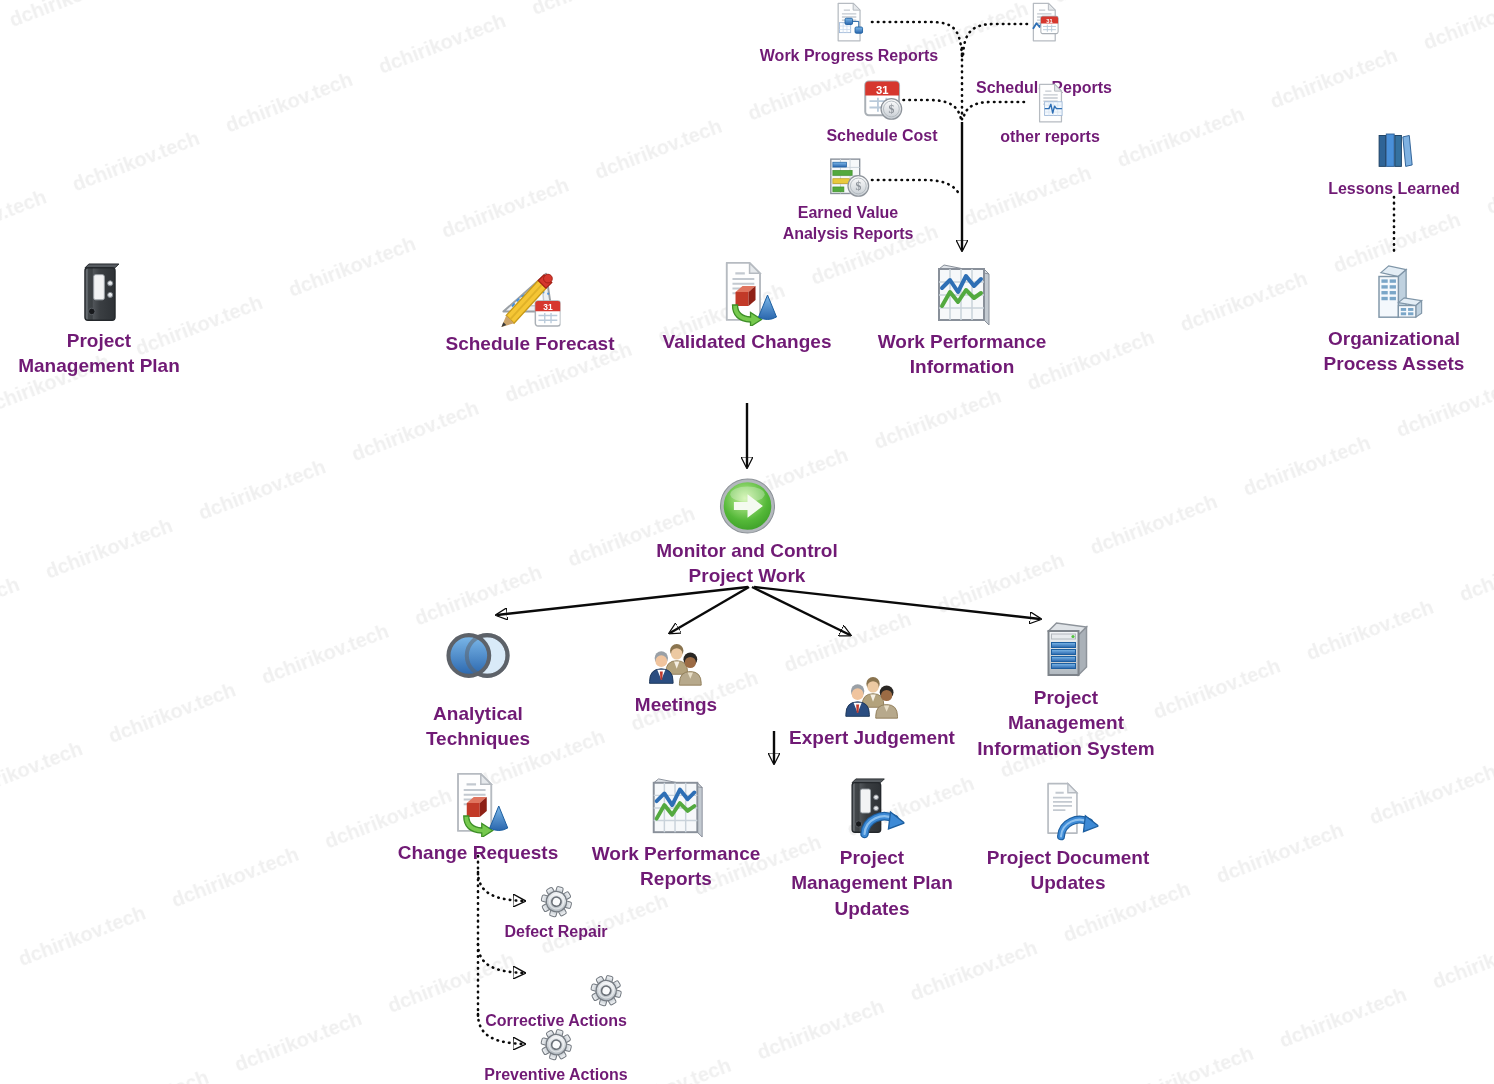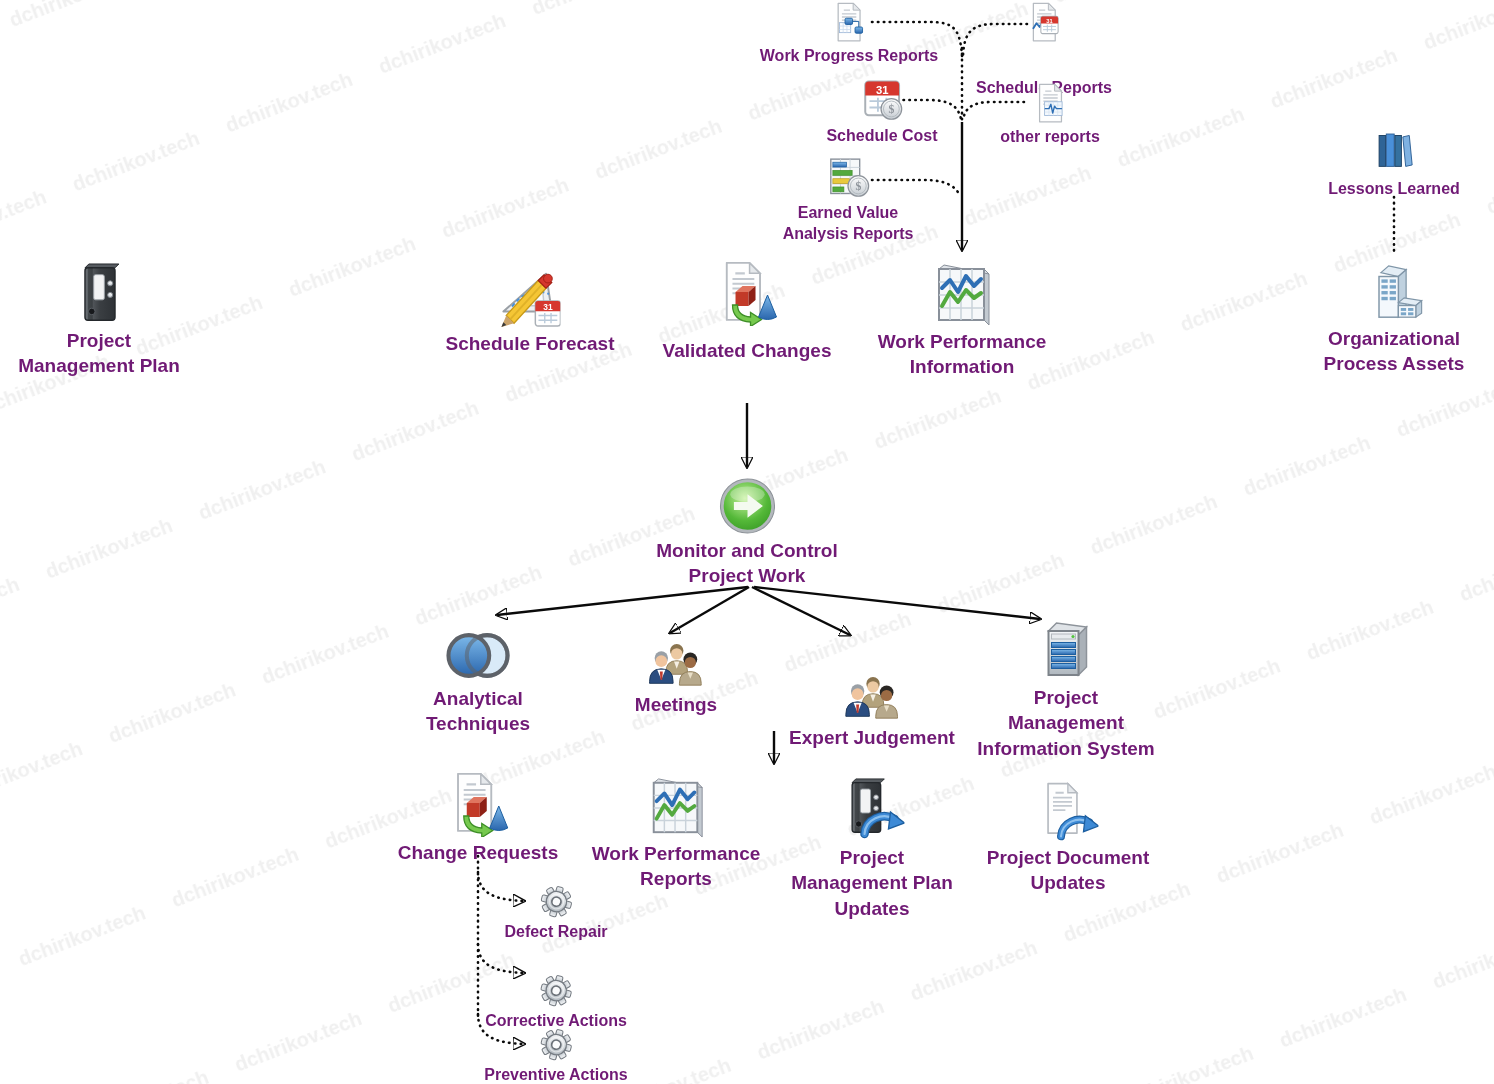--- a/index.html
+++ b/index.html
@@ -437,21 +437,21 @@
         <use href="#i-binder"></use>
       </svg>
     <div class="label f19" style="width:185px;">Project Management Plan</div>
   </div>
   <div class="node" style="left:530px;top:266px;">
     <svg class="icon" width="62" height="62" viewBox="0 0 64 64">
         <use href="#i-schedule-forecast"></use>
       </svg>
     <div class="label f19 nw">Schedule Forecast</div>
   </div>
-  <div class="node" style="left:747px;top:262px;gap:9px;">
+  <div class="node" style="left:747px;top:262px;">
     <svg class="icon" width="64" height="64" viewBox="0 0 64 64">
         <use href="#i-changes"></use>
       </svg>
     <div class="label f19 nw">Validated Changes</div>
   </div>
   <div class="node" style="left:962px;top:262px;">
     <svg class="icon" width="64" height="64" viewBox="0 0 64 64">
         <use href="#i-chart-panel"></use>
       </svg>
     <div class="label f19" style="width:170px;">Work Performance Information</div>
@@ -463,21 +463,21 @@
     <div class="label f19" style="width:155px;">Organizational Process Assets</div>
   </div>
 
   <div class="node" style="left:747px;top:477px;">
     <svg class="icon" width="58" height="58" viewBox="0 0 64 64">
         <use href="#i-go"></use>
       </svg>
     <div class="label f19" style="width:185px;">Monitor and Control Project Work</div>
   </div>
 
-  <div class="node" style="left:478px;top:628px;">
+  <div class="node" style="left:478px;top:628px;gap:15px;">
     <svg class="icon" width="66" height="55" viewBox="0 0 64 54">
         <use href="#i-venn"></use>
       </svg>
     <div class="label f19" style="width:112px;">Analytical Techniques</div>
   </div>
   <div class="node" style="left:676px;top:636px;">
     <svg class="icon" width="58" height="53" viewBox="0 0 64 58">
         <use href="#i-people"></use>
       </svg>
     <div class="label f19 nw">Meetings</div>
@@ -519,21 +519,21 @@
       </svg>
     <div class="label f19" style="width:165px;">Project Document Updates</div>
   </div>
 
   <div class="node" style="left:556px;top:880px;">
     <svg class="icon" width="42" height="42" viewBox="0 0 64 64">
         <use href="#i-gear"></use>
       </svg>
     <div class="label f16 nw" style="margin-top:-1px;">Defect Repair</div>
   </div>
-  <div class="node" style="left:556px;top:969px;">
+  <div class="node" style="left:556px;top:969px;align-items:flex-end;">
     <svg class="icon" width="42" height="42" viewBox="0 0 64 64">
         <use href="#i-gear"></use>
       </svg>
     <div class="label f16 nw" style="margin-top:-1px;">Corrective Actions</div>
   </div>
   <div class="node" style="left:556px;top:1023px;">
     <svg class="icon" width="42" height="42" viewBox="0 0 64 64">
         <use href="#i-gear"></use>
       </svg>
     <div class="label f16 nw" style="margin-top:-1px;">Preventive Actions</div>

